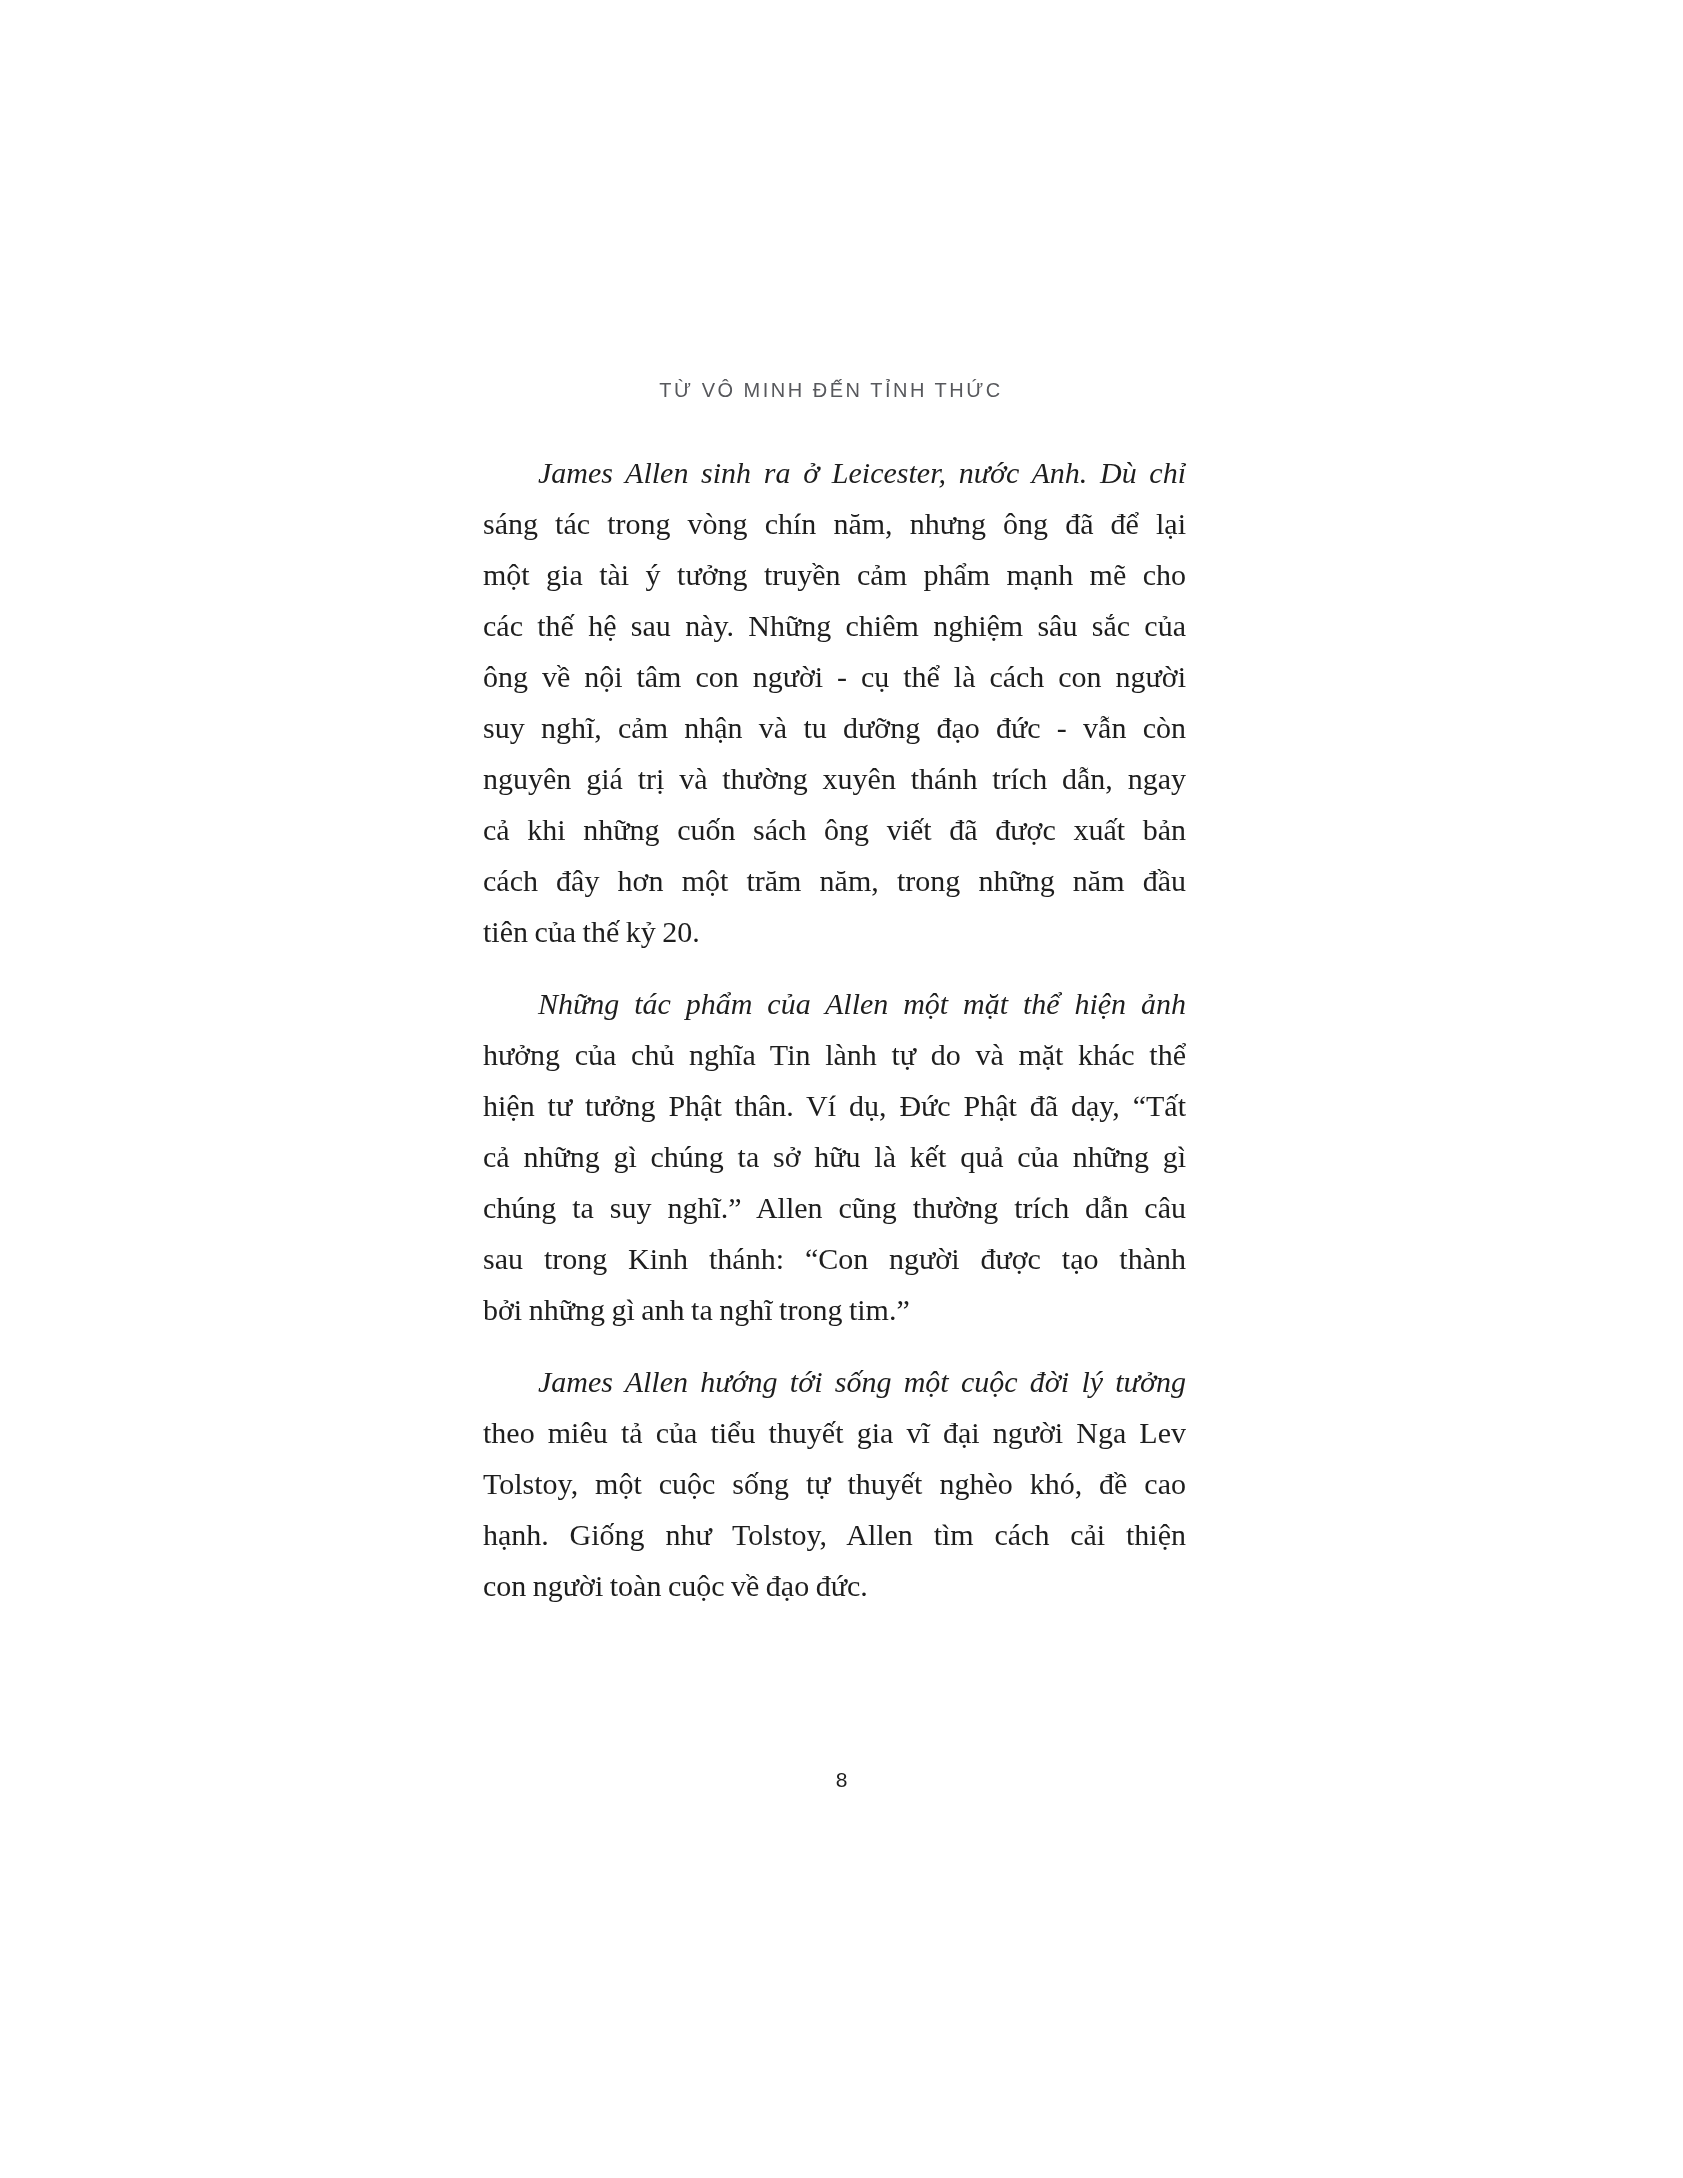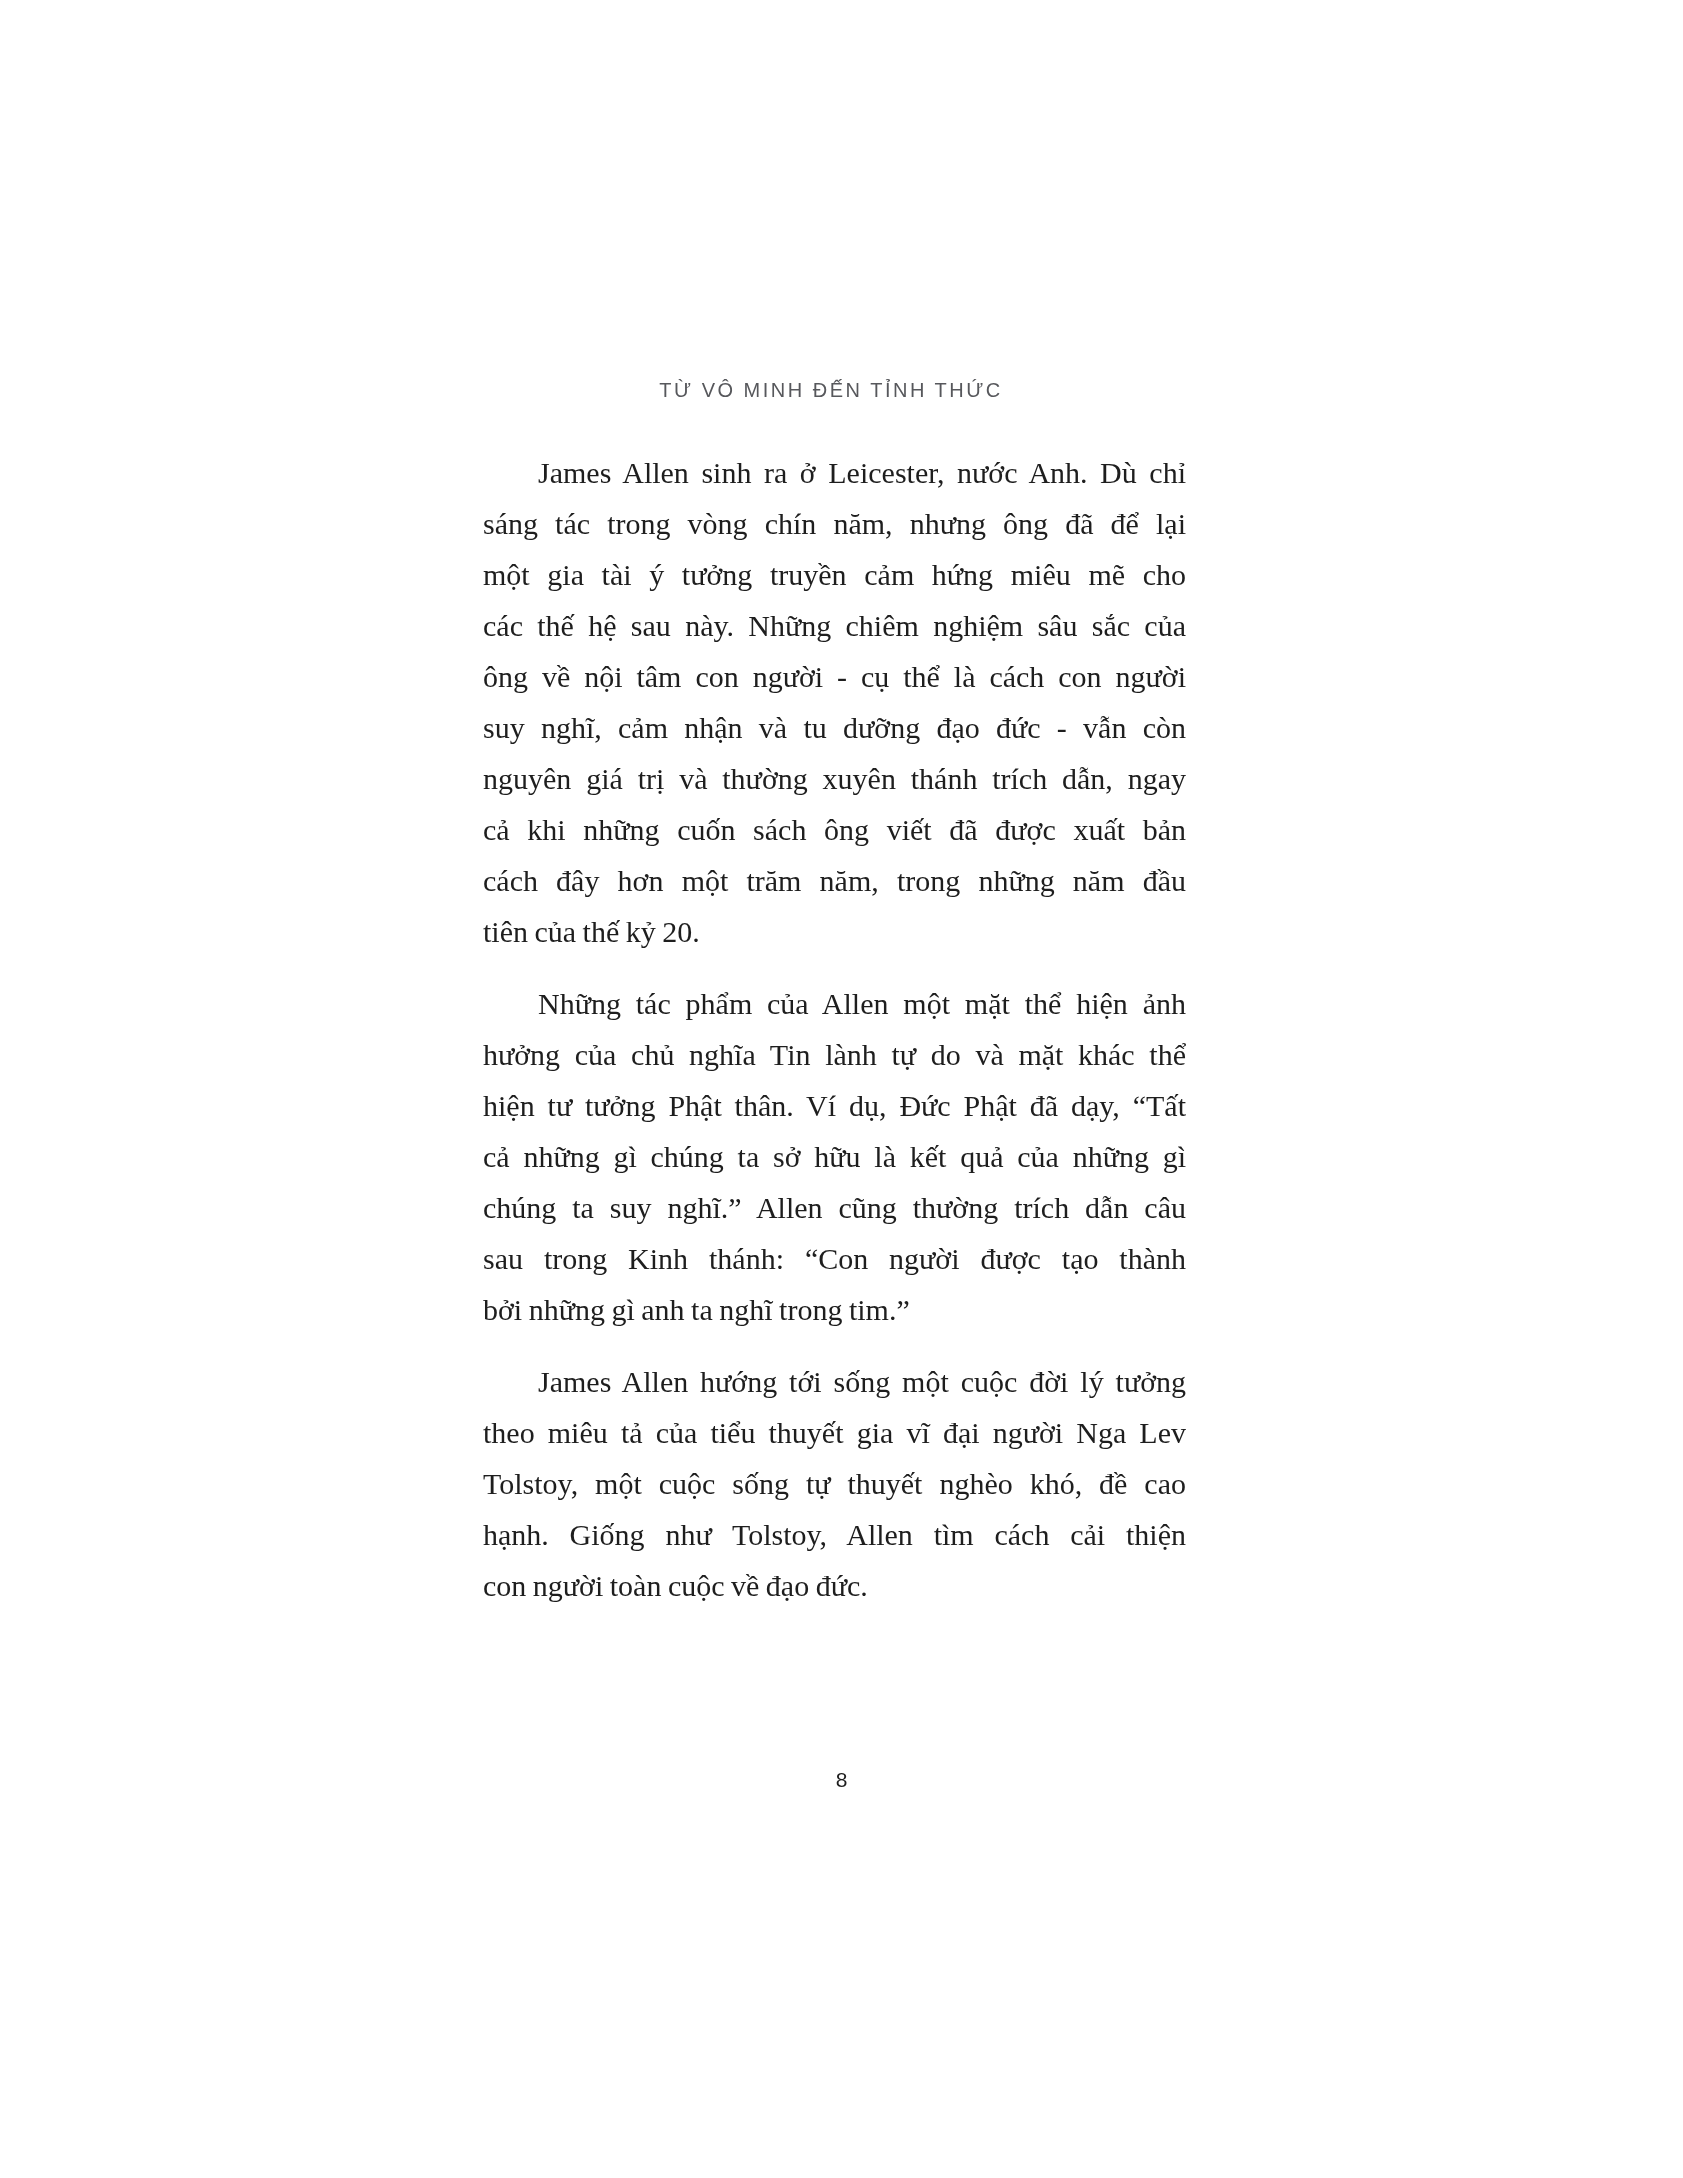--- a/index.html
+++ b/index.html
@@ -40,20 +40,21 @@
   .paragraph {
     margin: 0 0 21px 0;
   }
   .line {
     text-align: justify;
     text-align-last: justify;
     white-space: normal;
   }
   .line.first {
     text-indent: 55px;
+    font-style: italic;
   }
   .line.last {
     text-align-last: left;
   }
   .page-number {
     position: absolute;
     top: 1768px;
     left: 0;
     width: 1683px;
     text-align: center;
@@ -64,21 +65,21 @@
 </style>
 </head>
 <body style="--bg: #ffffff; --body-color: #1e1e1e; --header-color: #57585c;">
 
 <div class="running-header">TỪ VÔ MINH ĐẾN TỈNH THỨC</div>
 
 <div class="text-block">
     <div class="paragraph">
       <div class="line first">James Allen sinh ra ở Leicester, nước Anh. Dù chỉ</div>
       <div class="line">sáng tác trong vòng chín năm, nhưng ông đã để lại</div>
-      <div class="line">một gia tài ý tưởng truyền cảm hứng miêu mẽ cho</div>
+      <div class="line">một gia tài ý tưởng truyền cảm phẩm mạnh mẽ cho</div>
       <div class="line">các thế hệ sau này. Những chiêm nghiệm sâu sắc của</div>
       <div class="line">ông về nội tâm con người - cụ thể là cách con người</div>
       <div class="line">suy nghĩ, cảm nhận và tu dưỡng đạo đức - vẫn còn</div>
       <div class="line">nguyên giá trị và thường xuyên thánh trích dẫn, ngay</div>
       <div class="line">cả khi những cuốn sách ông viết đã được xuất bản</div>
       <div class="line">cách đây hơn một trăm năm, trong những năm đầu</div>
       <div class="line last">tiên của thế kỷ 20.</div>
     </div>
     <div class="paragraph">
       <div class="line first">Những tác phẩm của Allen một mặt thể hiện ảnh</div>

